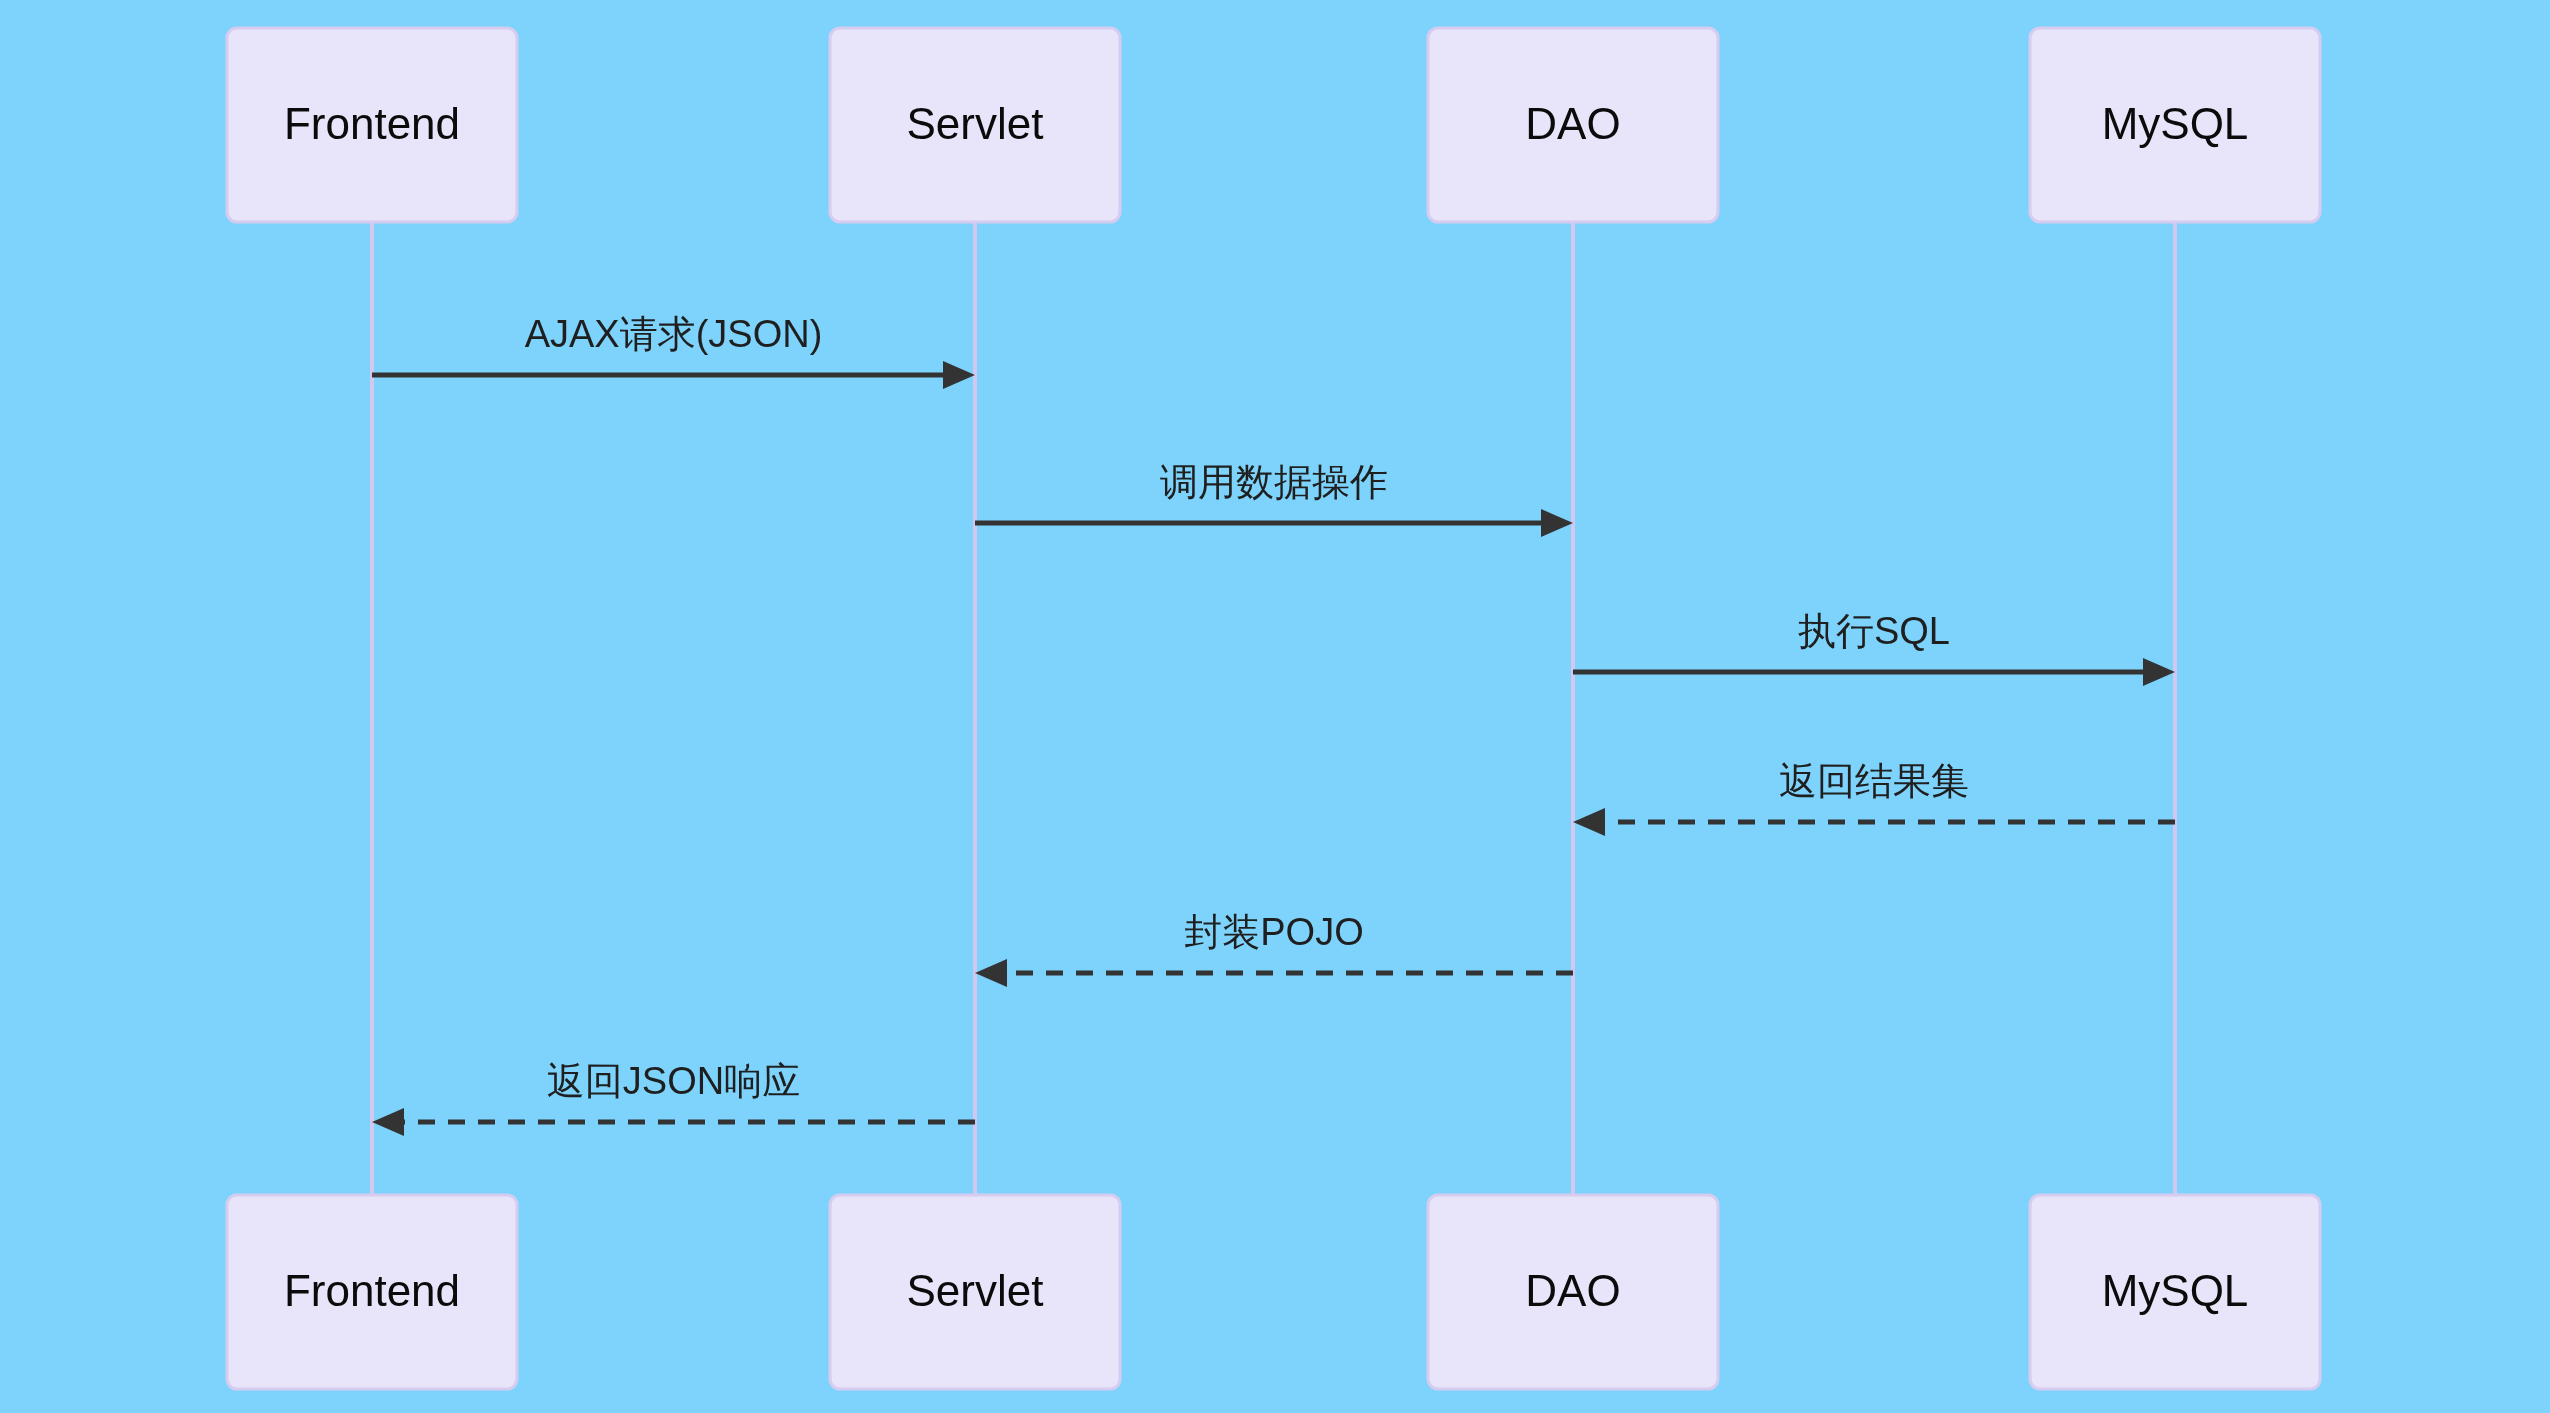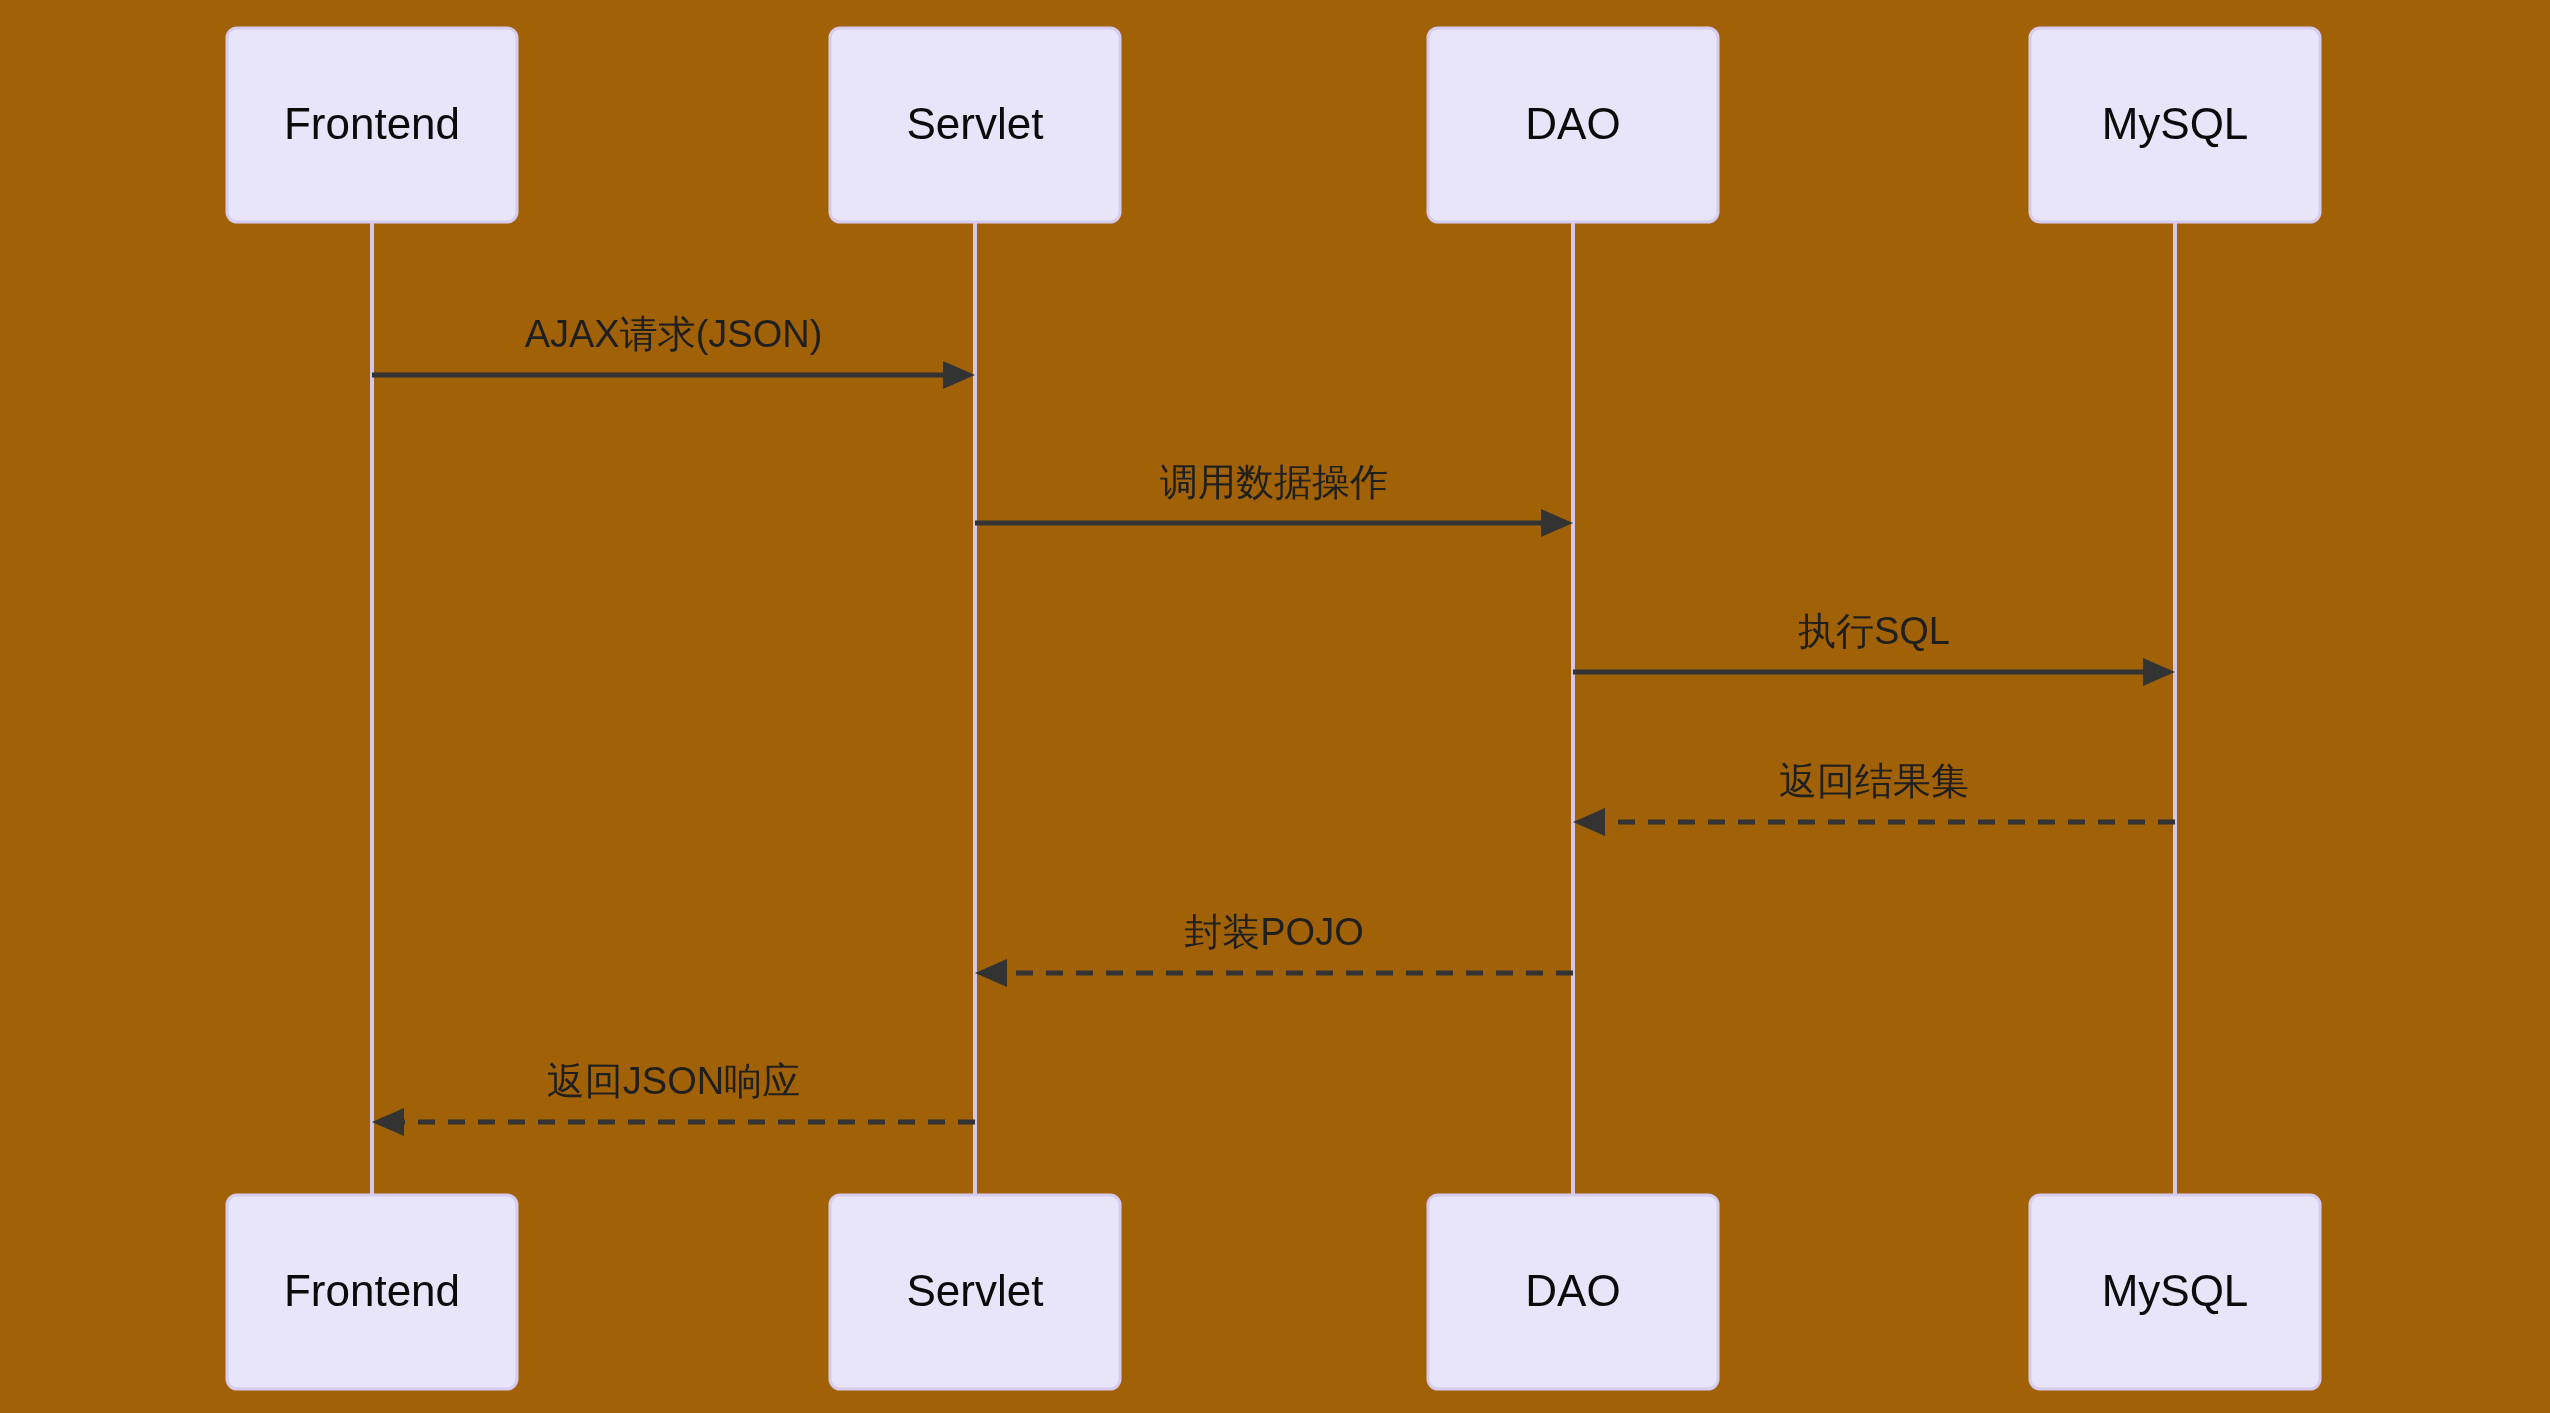--- a/index.html
+++ b/index.html
@@ -10,21 +10,21 @@
   body {
     width: 2550px;
     height: 1413px;
     font-family: "Liberation Sans", "DejaVu Sans", sans-serif;
     overflow: hidden;
   }
   #diagram-root {
     position: relative;
     width: 2550px;
     height: 1413px;
-    background: #a16207;
+    background: #7dd3fc;
   }
   svg.seq-canvas {
     position: absolute;
     left: 0;
     top: 0;
     width: 2550px;
     height: 1413px;
     display: block;
   }
   .actor-box-rect {

